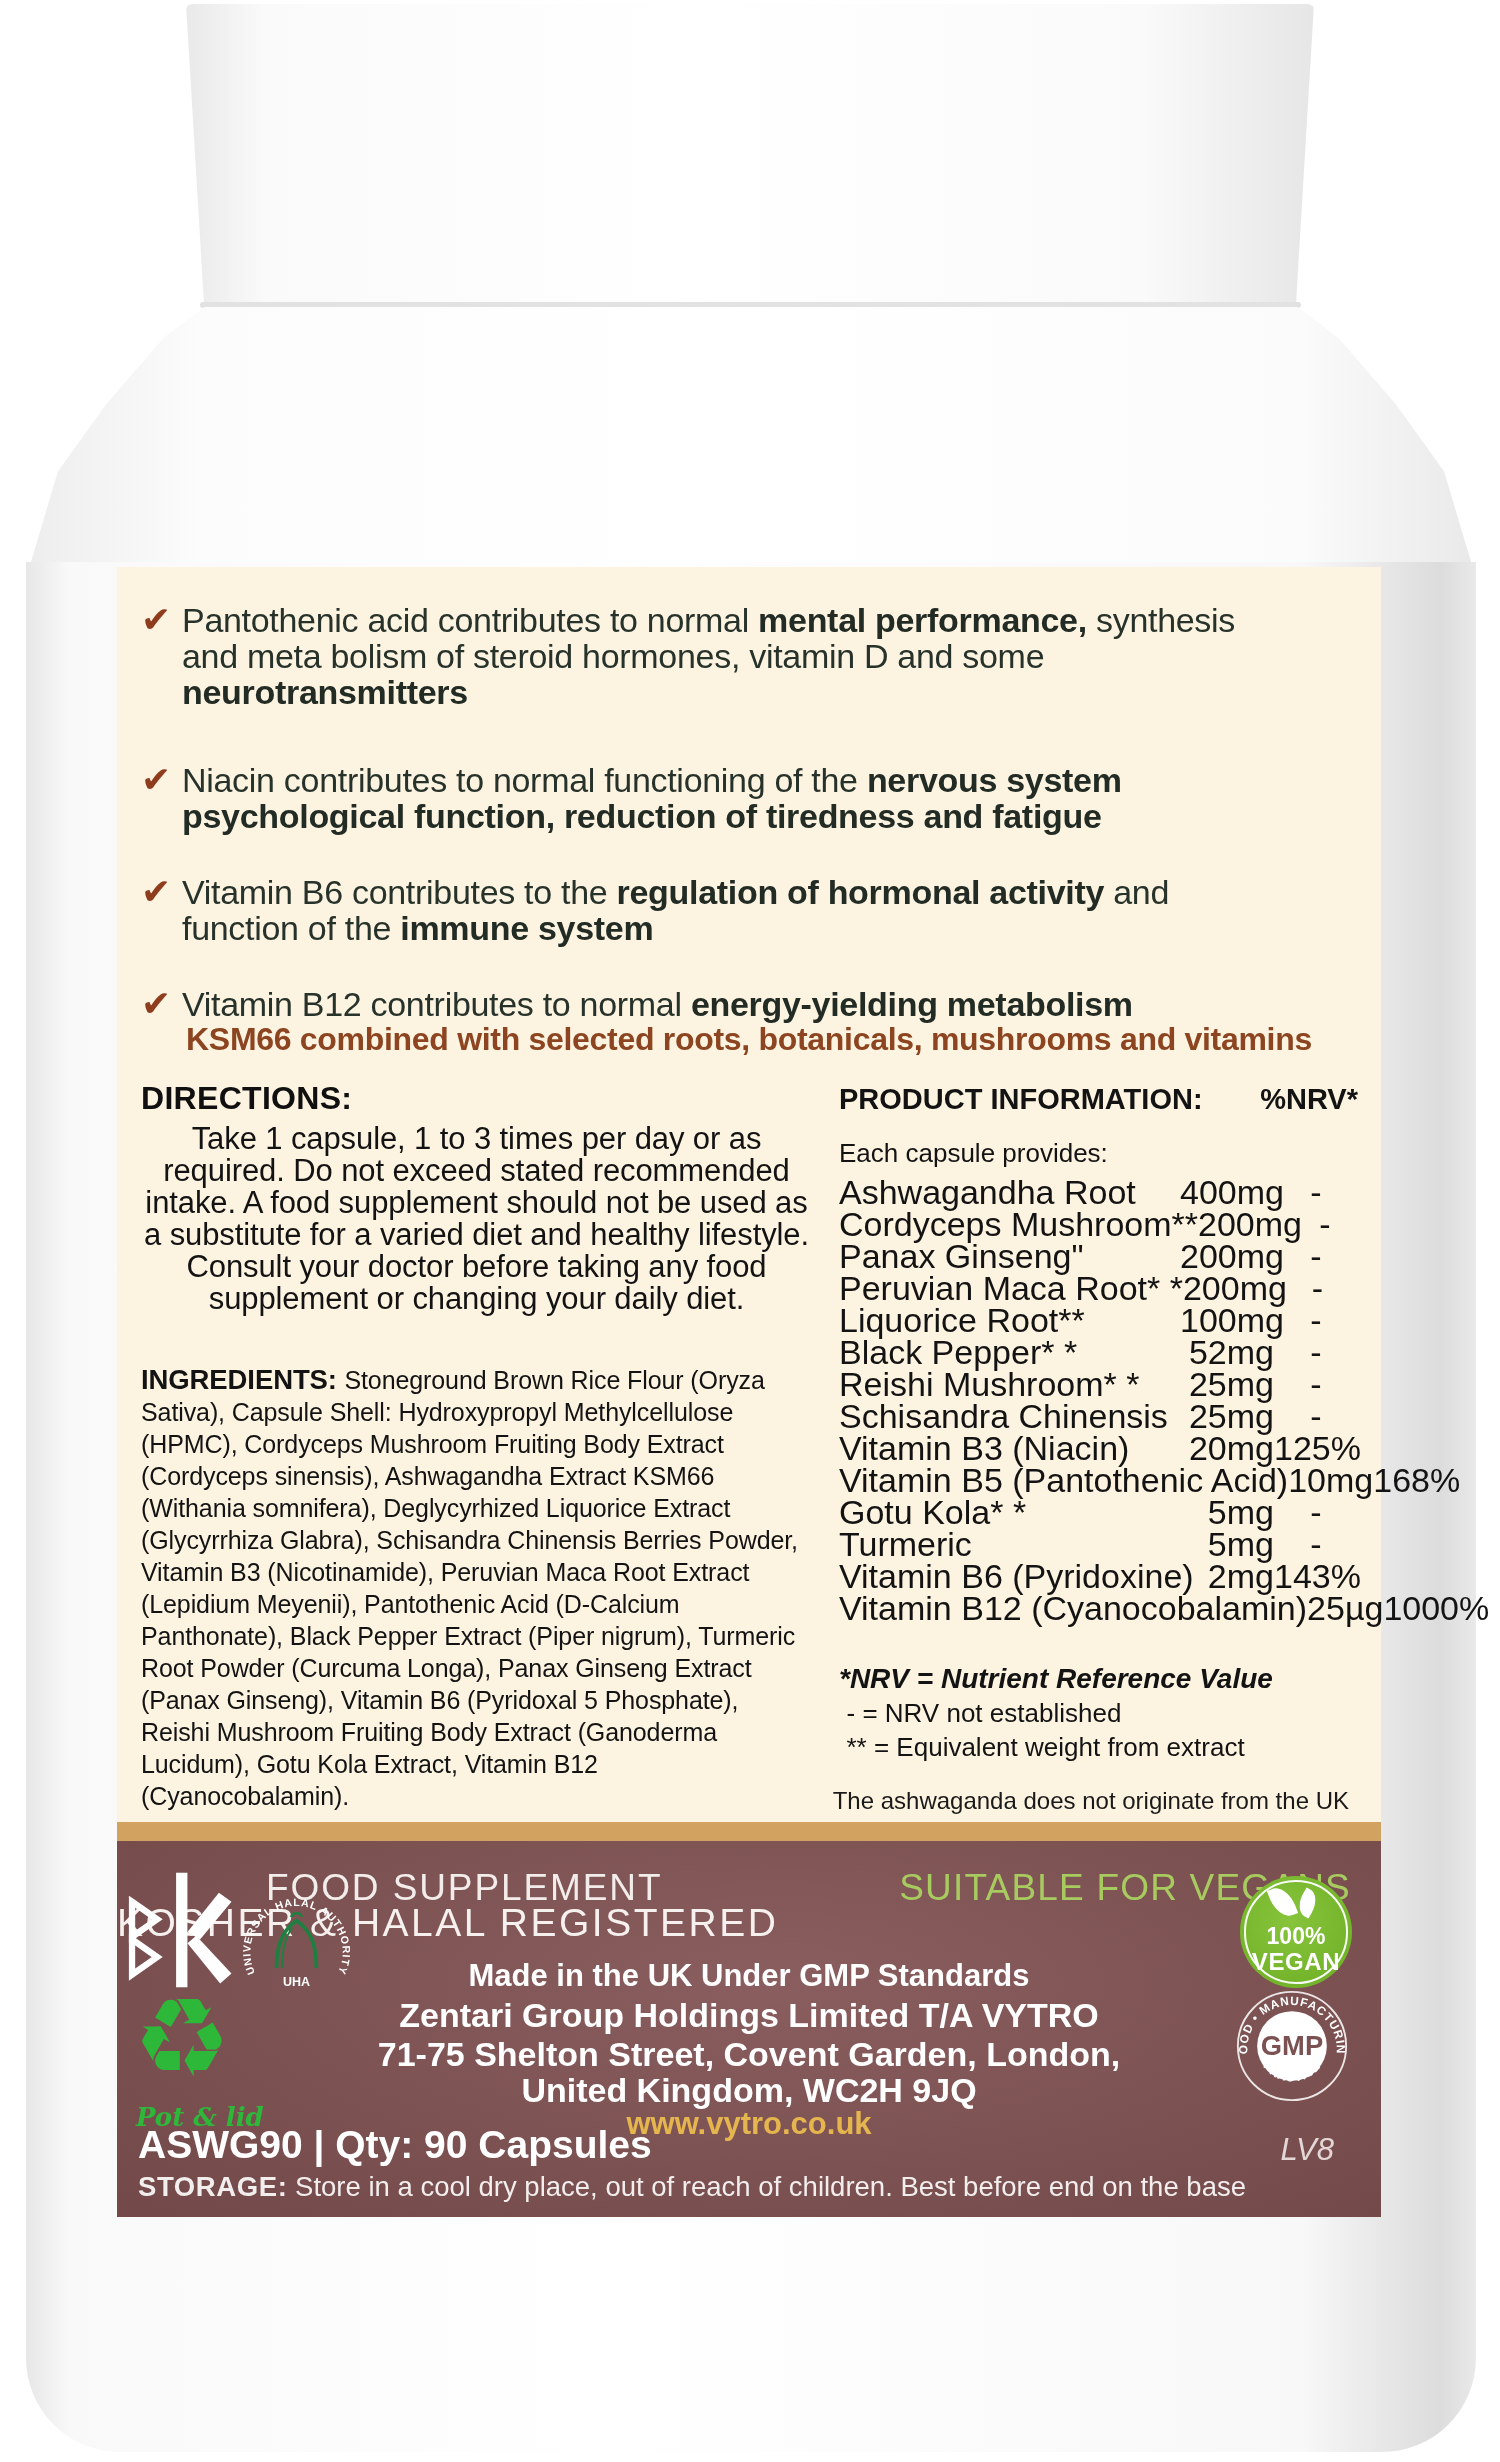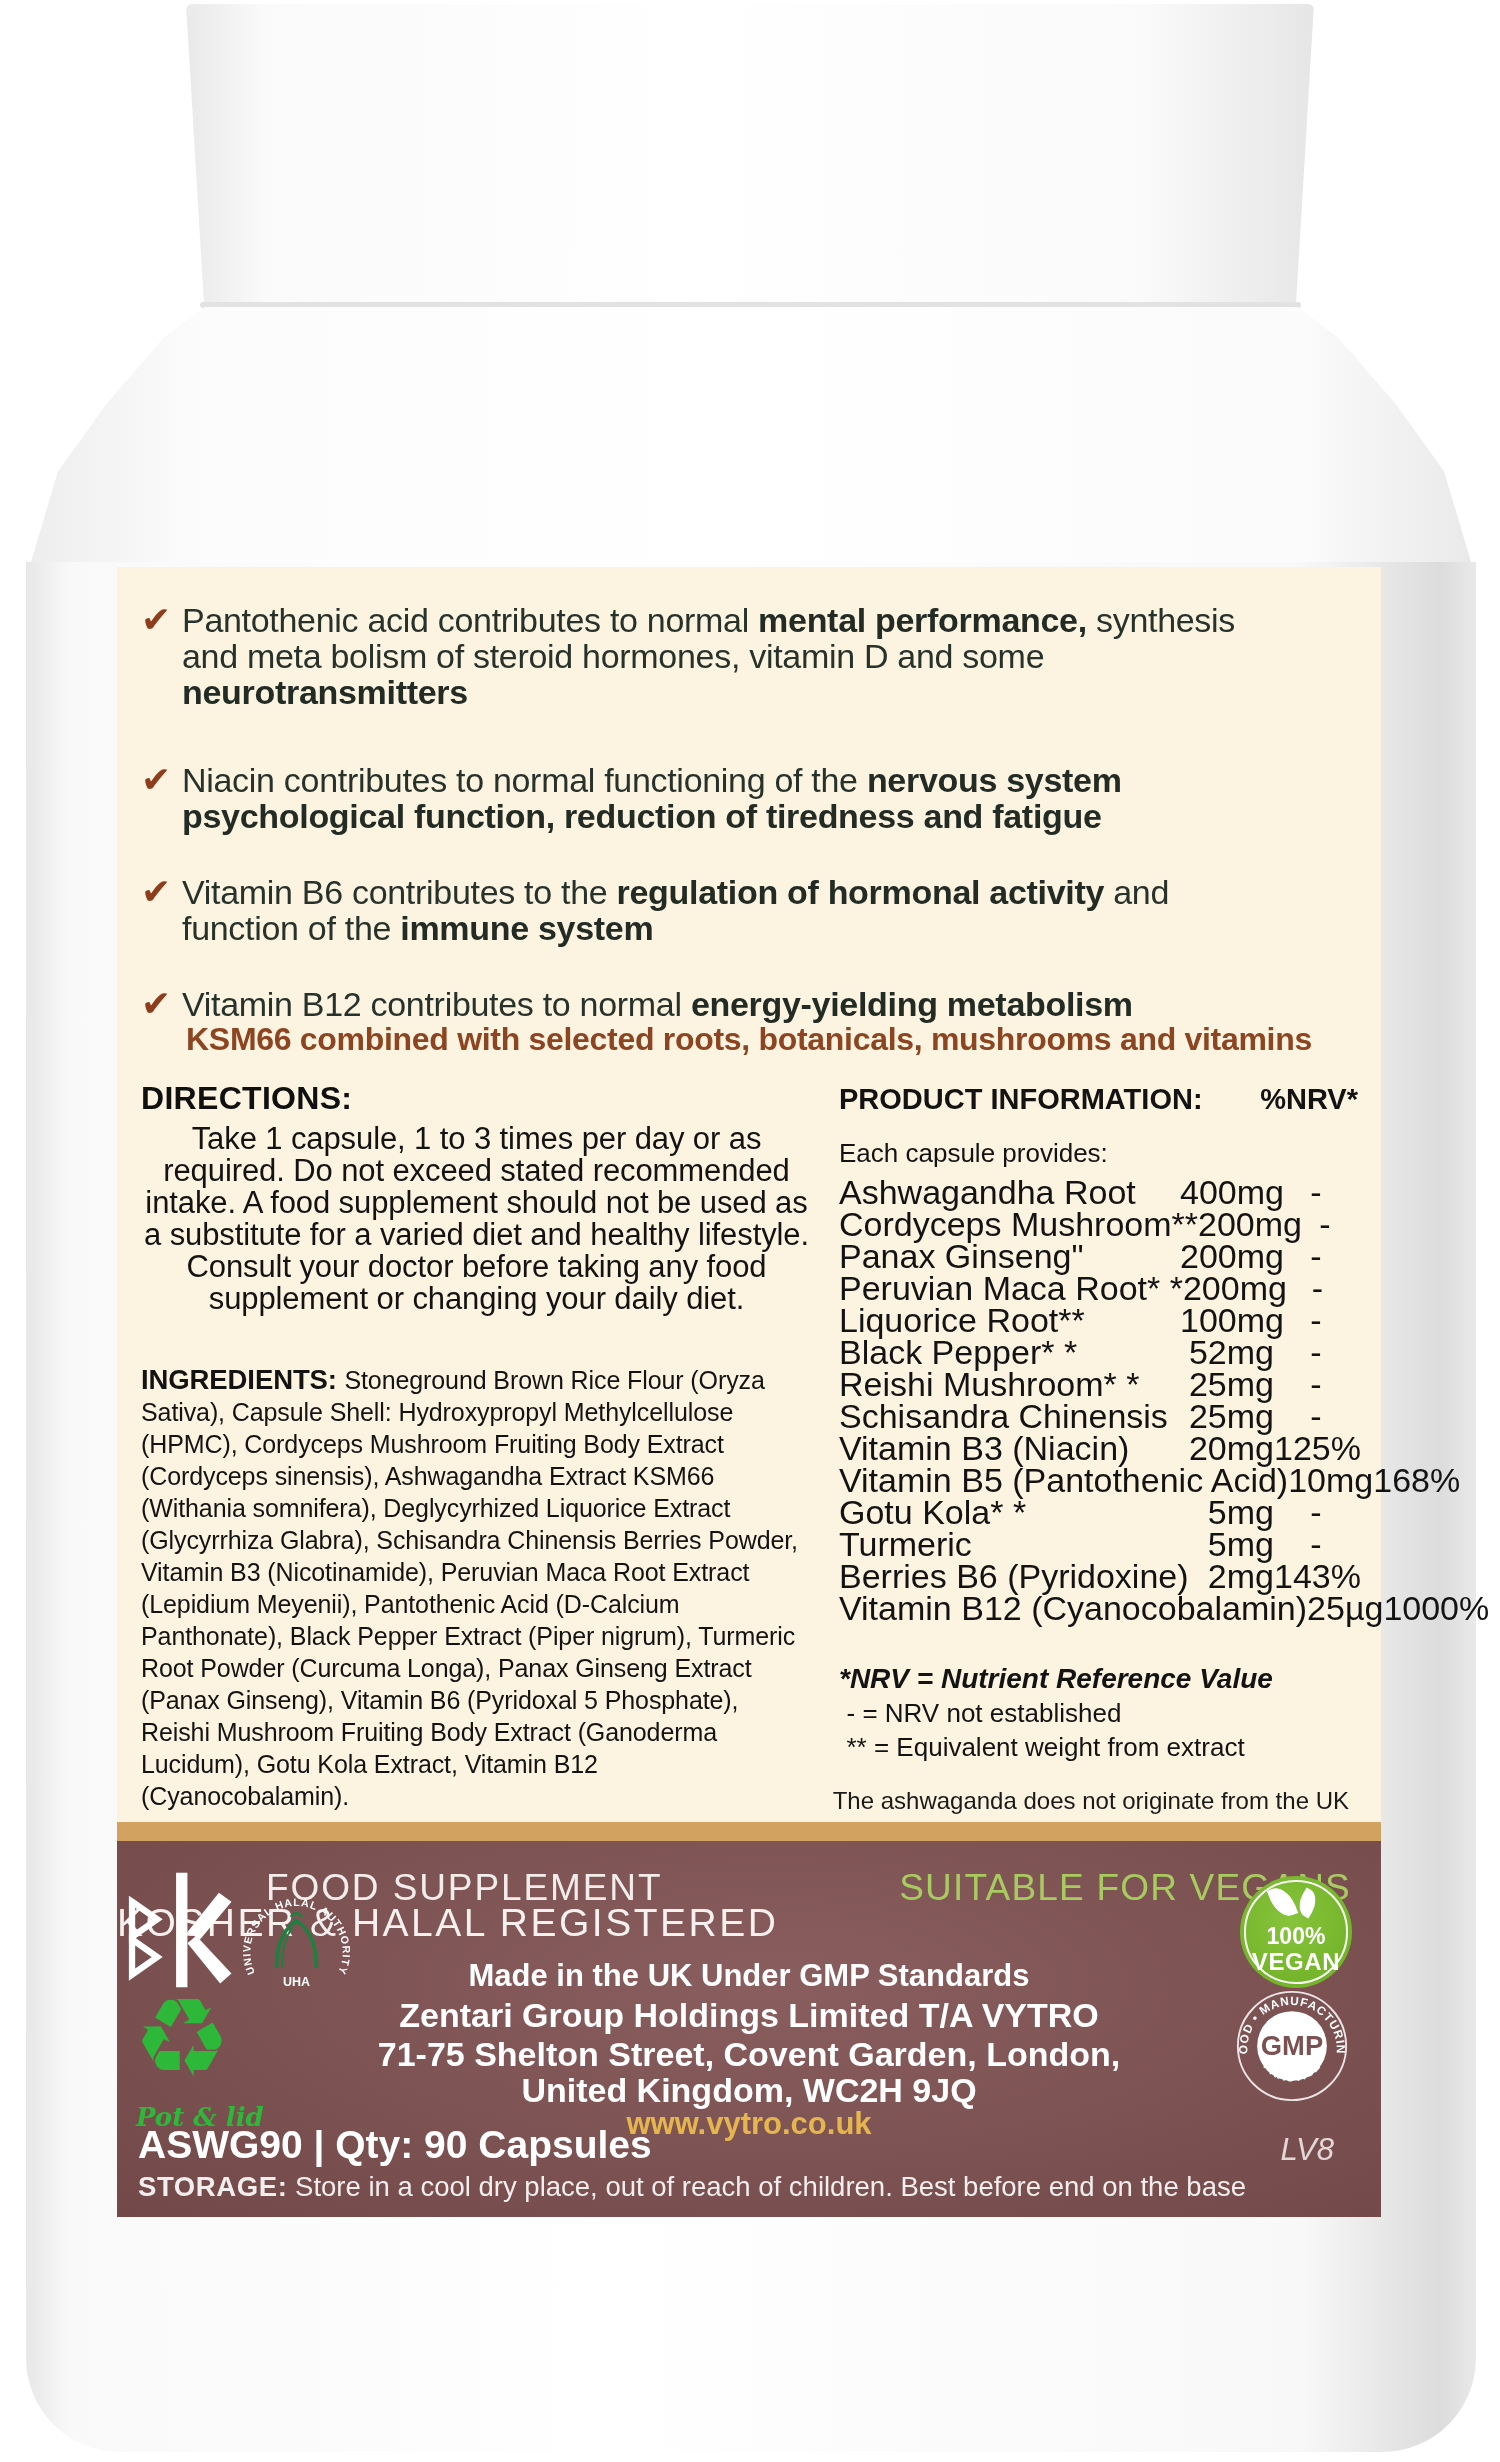--- a/index.html
+++ b/index.html
@@ -207,21 +207,21 @@
               <span class="n">Gotu Kola* *</span>
               <span class="a">5mg</span>
               <span class="p">-</span>
             </div>
           <div class="pi-row">
               <span class="n">Turmeric</span>
               <span class="a">5mg</span>
               <span class="p">-</span>
             </div>
           <div class="pi-row">
-              <span class="n">Berries B6 (Pyridoxine)</span>
+              <span class="n">Vitamin B6 (Pyridoxine)</span>
               <span class="a">2mg</span>
               <span class="p">143%</span>
             </div>
           <div class="pi-row">
               <span class="n">Vitamin B12 (Cyanocobalamin)</span>
               <span class="a">25µg</span>
               <span class="p">1000%</span>
             </div>
         </div>
 

